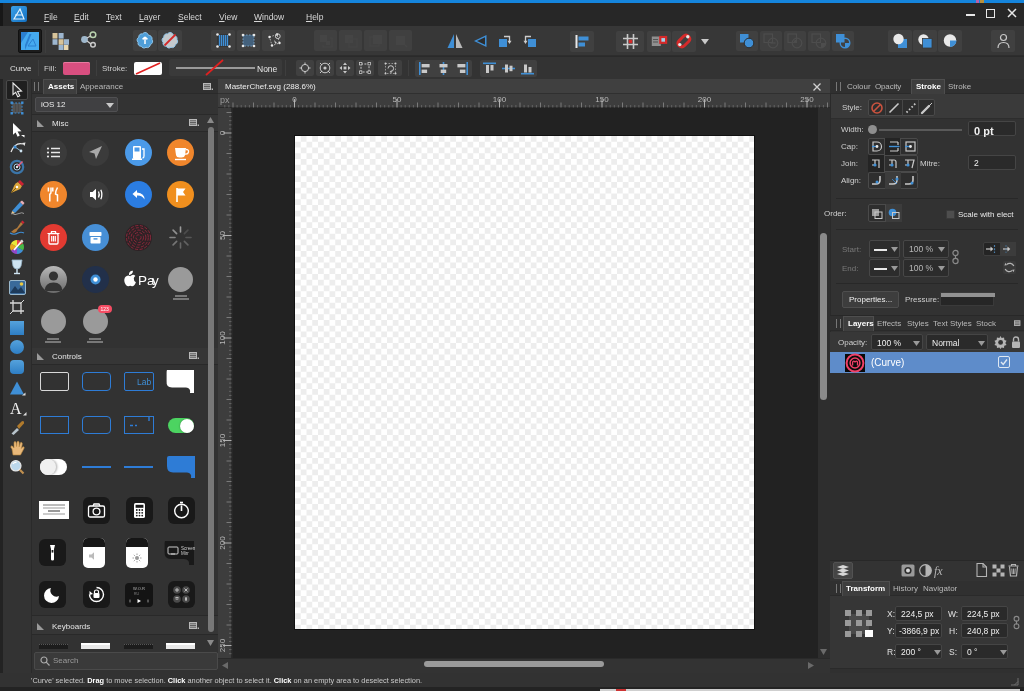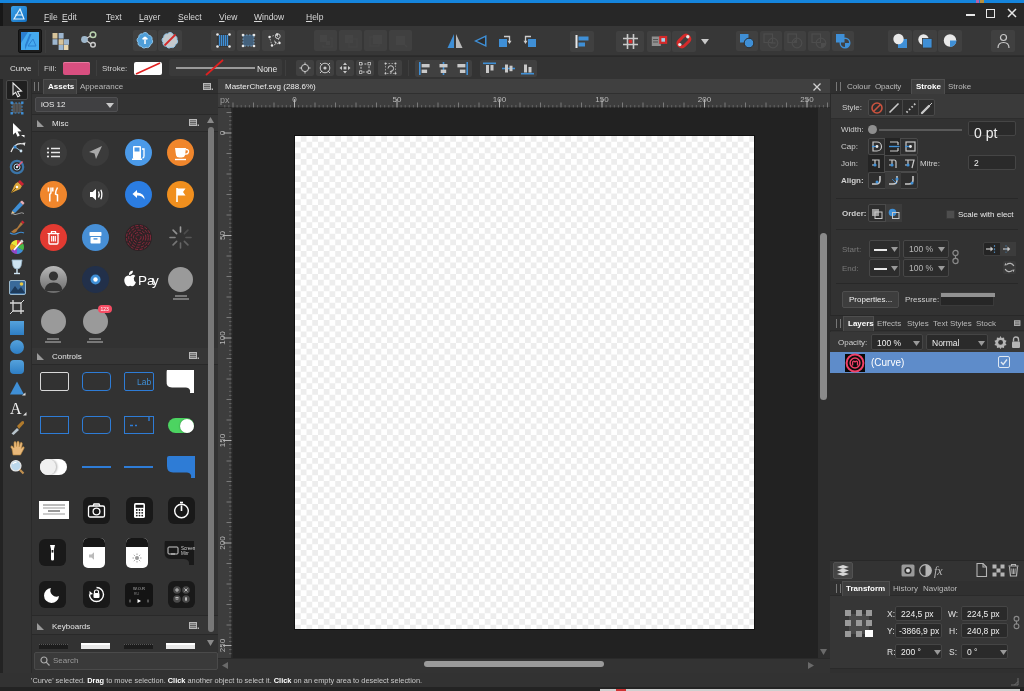--- a/index.html
+++ b/index.html
@@ -24,21 +24,21 @@
 <div class="abs" style="left:0;top:3px;width:3px;height:23px;background:#171717;"></div>
 
 <div class="abs" style="left:11px;top:6px;width:16px;height:16px;background:linear-gradient(135deg,#3aa0e8,#1470c0);border-radius:2px;">
  <svg width="16" height="16" viewBox="0 0 16 16">
   <path d="M9 3 L13 13 L3 13 Z" fill="none" stroke="#dff0fb" stroke-width="1.2"></path>
   <path d="M4 9 L12 9" stroke="#dff0fb" stroke-width="1"></path>
  </svg>
 </div>
 <div id="menus" style="position:absolute;left:0;top:12px;font-size:8.5px;color:#d8d8d8;">
  <span class="abs" style="left:44px;"><u>F</u>ile</span>
- <span class="abs" style="left:62px;"><u>E</u>dit</span>
+ <span class="abs" style="left:74px;"><u>E</u>dit</span>
  <span class="abs" style="left:106px;"><u>T</u>ext</span>
  <span class="abs" style="left:139px;"><u>L</u>ayer</span>
  <span class="abs" style="left:178px;"><u>S</u>elect</span>
  <span class="abs" style="left:219px;"><u>V</u>iew</span>
  <span class="abs" style="left:254px;"><u>W</u>indow</span>
  <span class="abs" style="left:306px;"><u>H</u>elp</span>
 </div>
 
 <div class="abs" style="left:966px;top:14px;width:9px;height:2px;background:#e8e8e8;"></div>
 <div class="abs" style="left:986px;top:9px;width:9px;height:9px;border:1.5px solid #e8e8e8;"></div>
@@ -889,21 +889,21 @@
       </svg>
  <svg class="ico" style="left:921px;top:102px;" width="12" height="12" viewBox="0 0 12 12">
         <path d="M1 11 L8 4" stroke="#c9c9c9" stroke-width="2.4" stroke-linecap="round"></path>
         <path d="M8 4 L11 1" stroke="#c9c9c9" stroke-width="1"></path>
       </svg>
 
  <div class="txt" style="left:841px;top:126px;">Width:</div>
  <circle class="abs" style="left:868px;top:125px;width:9px;height:9px;border-radius:50%;background:#8f8f8f;"></circle>
  <div class="abs" style="left:879px;top:129px;width:83px;height:1.5px;background:#5a5a5a;"></div>
  <div class="abs" style="left:968px;top:121px;width:48px;height:15px;background:#2a2a2a;border:1px solid #454545;border-radius:2px;"></div>
- <div class="txt" style="left:974px;top:125.5px;color:#f0f0f0;font-size:14px;">0 pt</div>
+ <div class="txt" style="left:974px;top:125.5px;color:#f0f0f0;font-size:11px;font-weight:bold;">0 pt</div>
 
  <div class="txt" style="left:841px;top:143px;">Cap:</div>
  <div class="abs" style="left:868px;top:138px;width:50px;height:17px;background:#2e2e2e;border:1px solid #4a4a4a;border-radius:2px;"></div>
  <div class="abs" style="left:884px;top:138px;width:17px;height:17px;background:#242424;border-left:1px solid #4a4a4a;border-right:1px solid #4a4a4a;"></div>
  <svg class="ico" style="left:871px;top:141px;" width="12" height="11" viewBox="0 0 12 11">
         <path d="M6 1 A4.5 4.5 0 0 1 6 10 L2 10 L2 1 Z" fill="none" stroke="#c9c9c9" stroke-width="1.2"></path>
         <path d="M1 5.5 L7 5.5" stroke="#3f8fd6" stroke-width="1.4"></path>
         <circle cx="6" cy="5.5" r="1.4" fill="#e8e8e8"></circle>
       </svg>
  <svg class="ico" style="left:887.5px;top:141px;" width="12" height="11" viewBox="0 0 12 11">
@@ -929,40 +929,40 @@
         <circle cx="4" cy="7" r="1.6" fill="#3f8fd6"></circle>
       </svg>
  <svg class="ico" style="left:904px;top:158px;" width="12" height="11" viewBox="0 0 12 11">
         <path d="M1 2 L10 2 L8 10 M4 2 L4 7 L1 7" fill="none" stroke="#c9c9c9" stroke-width="1.2"></path>
         <circle cx="4" cy="7" r="1.6" fill="#3f8fd6"></circle>
       </svg>
  <div class="txt" style="left:920px;top:160px;">Mitre:</div>
  <div class="abs" style="left:968px;top:155px;width:48px;height:15px;background:#2a2a2a;border:1px solid #454545;border-radius:2px;"></div>
  <div class="txt" style="left:974px;top:159px;color:#f0f0f0;font-size:8.5px;">2</div>
 
- <div class="txt" style="left:841px;top:177px;font-weight:bold;">Align:</div>
+ <div class="txt" style="left:841px;top:177px;">Align:</div>
  <div class="abs" style="left:868px;top:172px;width:50px;height:17px;background:#2e2e2e;border:1px solid #4a4a4a;border-radius:2px;"></div>
  <div class="abs" style="left:885px;top:172px;width:16px;height:17px;background:#3c3c3c;"></div>
  <svg class="ico" style="left:871px;top:175px;" width="12" height="11" viewBox="0 0 12 11">
         <path d="M1 9 L5 9 Q9 9 9 5 L9 1" fill="none" stroke="#c9c9c9" stroke-width="1.6"></path>
         <circle cx="6" cy="7" r="1.5" fill="#3f8fd6"></circle>
       </svg>
  <svg class="ico" style="left:887.5px;top:175px;" width="12" height="11" viewBox="0 0 12 11">
         <path d="M1 9 L5 9 Q9 9 9 5 L9 1" fill="none" stroke="#c9c9c9" stroke-width="1.6"></path>
         <circle cx="9" cy="4" r="1.5" fill="#3f8fd6"></circle>
         <path d="M4 4 L9 9" stroke="#3f8fd6" stroke-width="0.8"></path>
       </svg>
  <svg class="ico" style="left:904px;top:175px;" width="12" height="11" viewBox="0 0 12 11">
         <path d="M1 9 L5 9 Q9 9 9 5 L9 1" fill="none" stroke="#c9c9c9" stroke-width="1.6"></path>
         <circle cx="8" cy="8" r="1.5" fill="#3f8fd6"></circle>
       </svg>
 
  <div class="abs" style="left:836px;top:198px;width:182px;height:1px;background:#282828;"></div>
 
- <div class="txt" style="left:842px;top:210px;font-weight:bold;">Order:</div>
+ <div class="txt" style="left:824px;top:210px;">Order:</div>
  <div class="abs" style="left:868px;top:204px;width:34px;height:18px;background:#2e2e2e;border:1px solid #4a4a4a;border-radius:2px;"></div>
  <div class="abs" style="left:885px;top:204px;width:17px;height:18px;background:#3c3c3c;border-left:1px solid #4a4a4a;"></div>
  <svg class="ico" style="left:871px;top:208px;" width="12" height="11" viewBox="0 0 12 11">
         <rect x="1" y="1" width="7" height="7" fill="#9a9a9a"></rect>
         <rect x="4" y="4" width="7" height="6.5" fill="none" stroke="#c9c9c9" stroke-width="1"></rect>
       </svg>
  <svg class="ico" style="left:888px;top:208px;" width="12" height="11" viewBox="0 0 12 11">
         <circle cx="4.5" cy="4.5" r="3.8" fill="#3f8fd6"></circle>
         <rect x="4.5" y="4.5" width="6.5" height="6" fill="none" stroke="#c9c9c9" stroke-width="1"></rect>
       </svg>

